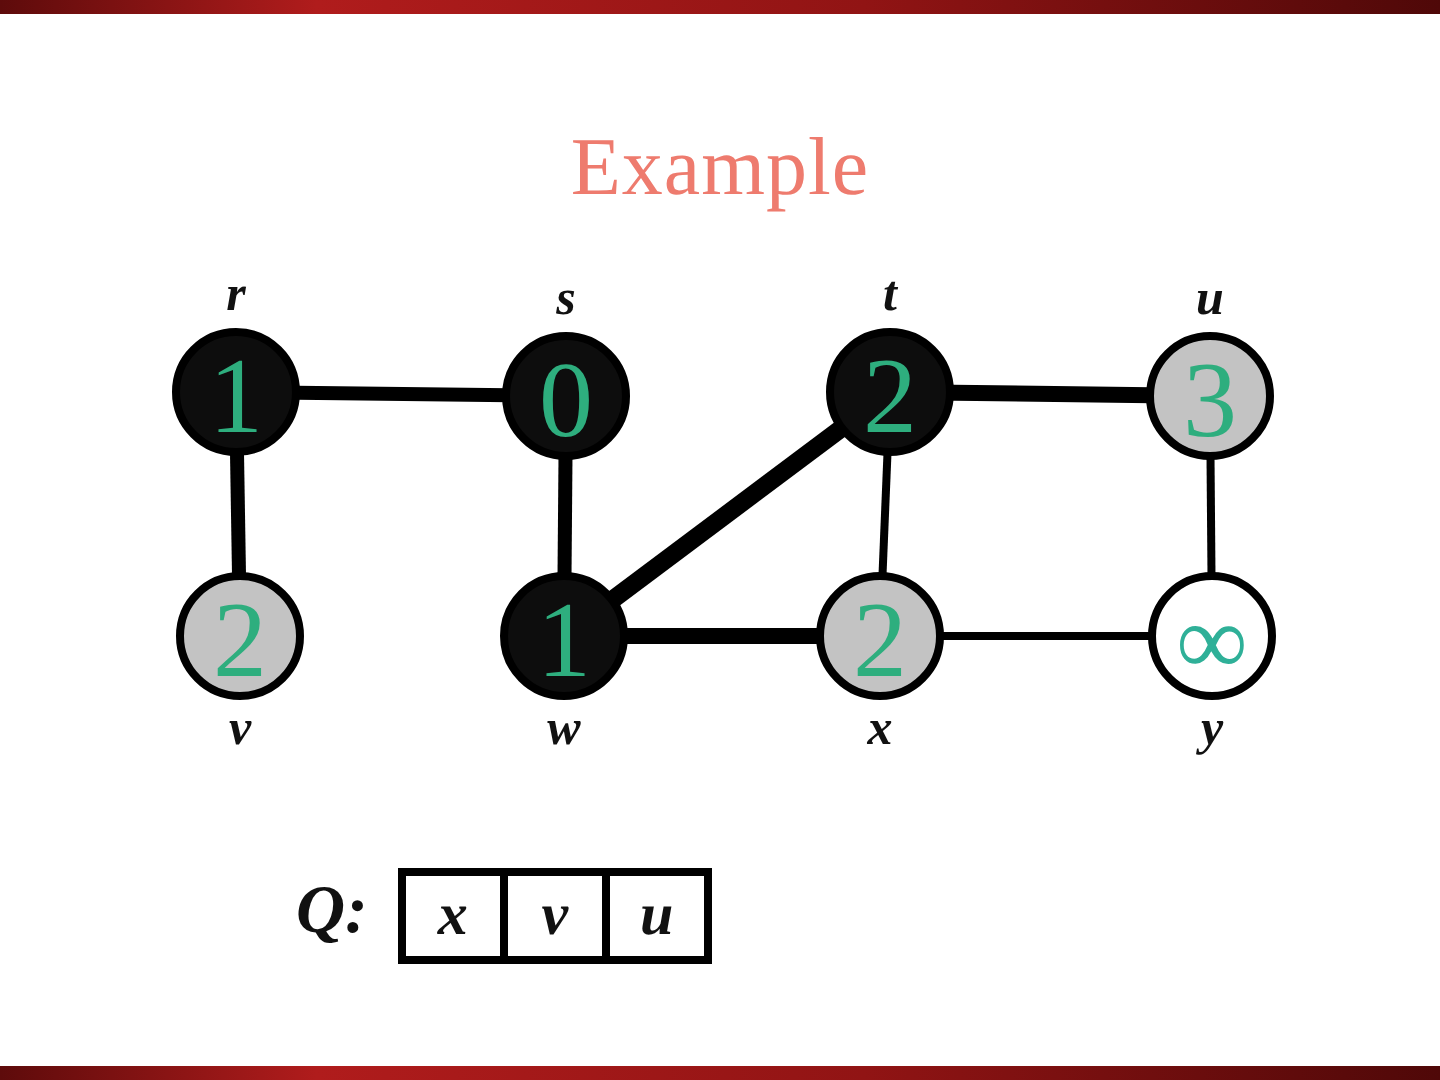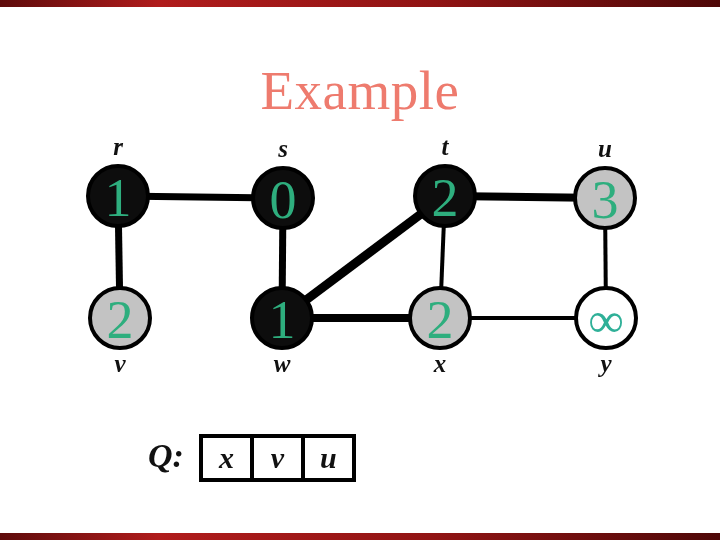--- a/index.html
+++ b/index.html
@@ -23,21 +23,21 @@
     background: linear-gradient(90deg, #5e0b0b, #b01c1c 22%, #911414 60%, #4f0808);
   }
   .edge-bar.top { top: 0; }
   .edge-bar.bottom { bottom: 0; }
   .slide-title {
     position: absolute;
     top: 62px;
     left: 0;
     width: 720px;
     text-align: center;
-    font-size: 55px;
+    font-size: 41px;
     line-height: 1.05;
     letter-spacing: 0.5px;
     color: #ee7b6e;
   }
   svg.graph {
     position: absolute;
     top: 0;
     left: 0;
   }
   .queue {

